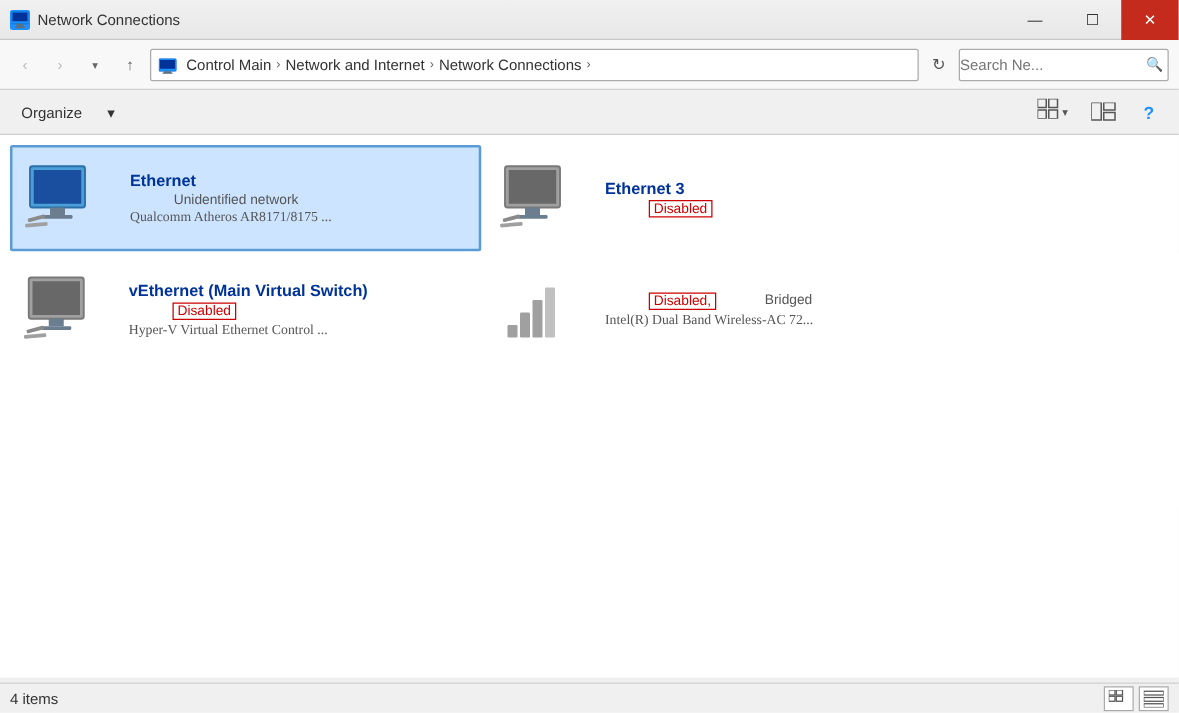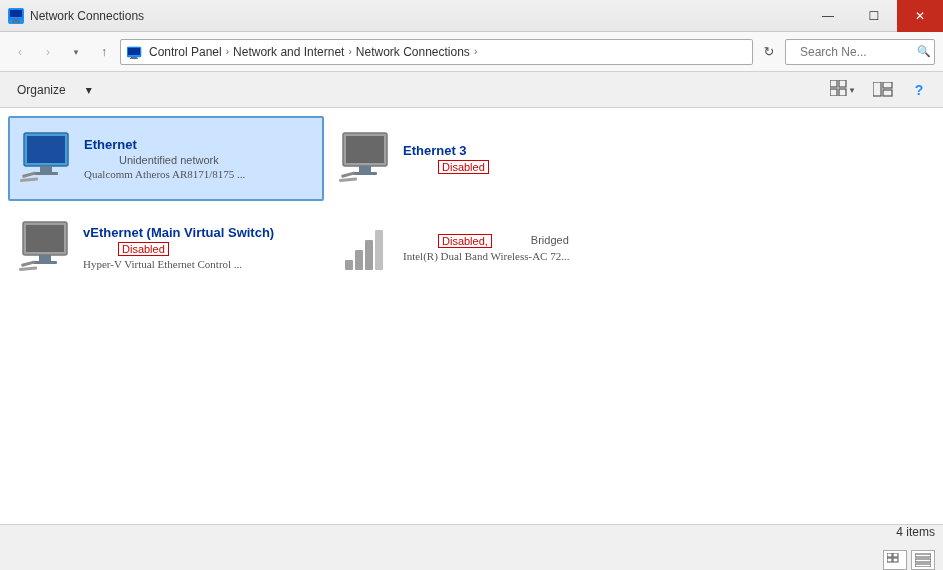--- a/index.html
+++ b/index.html
@@ -117,24 +117,24 @@
       background: transparent;
       cursor: pointer;
       display: flex;
       align-items: center;
       justify-content: center;
       border-radius: 2px;
       font-size: 13px;
       color: #555;
     }
     .search-box {
-      width: 150px;
+      width: 168px;
       height: 26px;
       border: 1px solid #aaa;
-      padding: 0 24px 0 14px;
+      padding: 0 24px 0 0;
       font-size: 12px;
       color: #999;
       border-radius: 2px;
       background: white;
       outline: none;
       position: relative;
     }
     .search-wrapper {
       position: relative;
       display: flex;
@@ -210,27 +210,27 @@
       bottom: 28px;
       padding: 8px;
       display: flex;
       flex-wrap: wrap;
       align-content: flex-start;
       gap: 4px;
     }
 
     
     .net-item {
-      width: 316px;
+      width: 377px;
       height: 85px;
       border: 1px solid transparent;
       display: flex;
       align-items: center;
       padding: 8px;
-      gap: 2px;
+      gap: 22px;
       cursor: pointer;
       border-radius: 2px;
     }
     .net-item.selected {
       background: #cce4ff;
       border: 2px solid #5b9bd5;
     }
     .net-icon {
       width: 64px;
       height: 64px;
@@ -274,28 +274,27 @@
       display: flex;
       gap: 4px;
     }
 
     
     .status-bar {
       position: absolute;
       bottom: 0;
       left: 0;
       right: 0;
-      height: 46px;
+      height: 24px;
       background: #f0f0f0;
       border-top: 1px solid #d0d0d0;
       display: flex;
-      align-items: flex-end;
+      align-items: center;
       justify-content: space-between;
       padding: 0 8px;
-      flex-direction: column;
     }
     .status-left {
       font-size: 12px;
       color: #333;
     }
     .status-right {
       display: flex;
       align-items: center;
       gap: 4px;
     }
@@ -342,21 +341,21 @@
 
   <div class="breadcrumb-bar">
     <span style="width:16px;height:16px;display:inline-block;margin-right:4px;">
       <svg width="16" height="16" viewBox="0 0 16 16">
         <rect x="0" y="3" width="14" height="10" rx="1" fill="#1e90ff" stroke="#0066cc" stroke-width="0.5"></rect>
         <rect x="1" y="4" width="12" height="7" fill="#003399"></rect>
         <rect x="4" y="13" width="6" height="1.5" fill="#5a7080"></rect>
         <rect x="3" y="14" width="8" height="1" fill="#5a7080" rx="0.3"></rect>
       </svg>
     </span>
-    <span class="breadcrumb-item" style="color:#333;">Control Panel</span>
+    <span class="breadcrumb-item" style="color:#333;">Control Main</span>
     <span class="breadcrumb-sep">›</span>
     <span class="breadcrumb-item">Network and Internet</span>
     <span class="breadcrumb-sep">›</span>
     <span class="breadcrumb-item">Network Connections</span>
     <span class="breadcrumb-sep">›</span>
   </div>
 
   <div class="address-right">
     <button class="refresh-btn">↻</button>
     <div class="search-wrapper">

